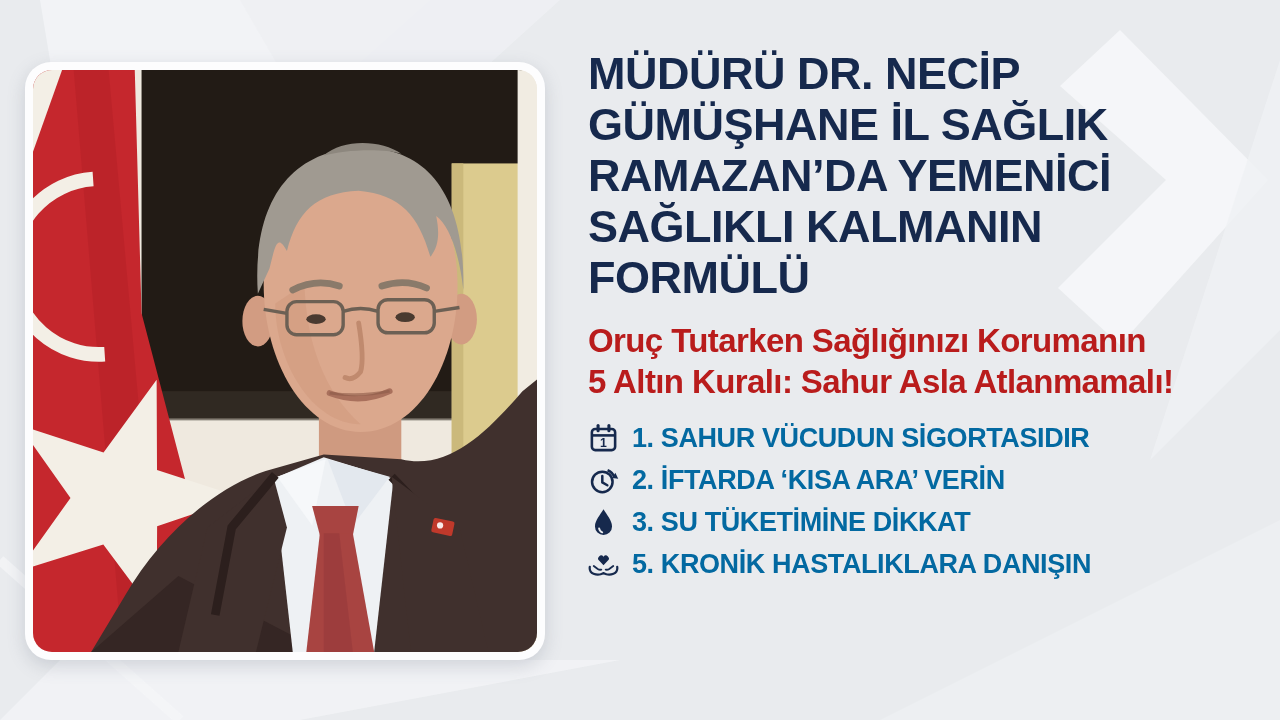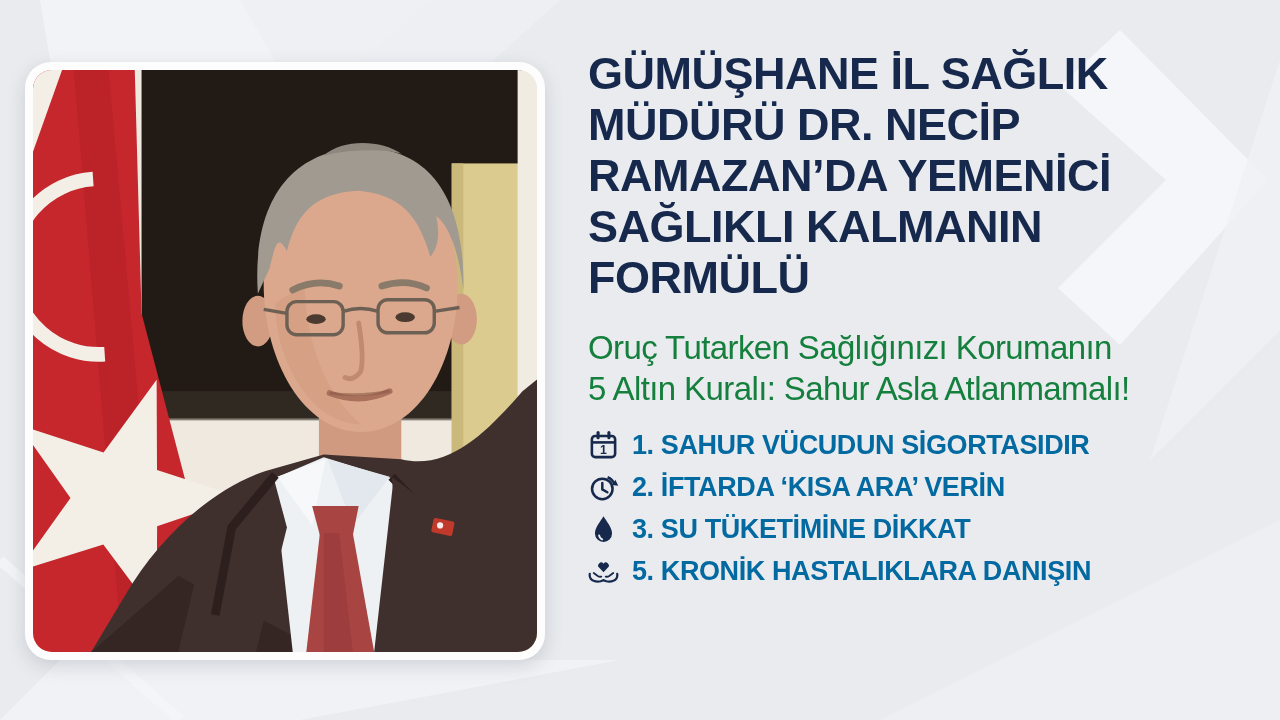--- a/index.html
+++ b/index.html
@@ -19,21 +19,21 @@
   }
   .photo-card .photo{
     width:100%;height:100%;border-radius:19px;overflow:hidden;display:block;
   }
 
   
   .content{position:absolute;left:588px;top:48px;width:676px;}
   .headline{color:#16294d;font-weight:bold;font-size:45px;line-height:51px;
     letter-spacing:-.5px;}
   .headline span{display:block;white-space:nowrap;}
-  .subhead{margin-top:24px;color:#15803d;font-weight:normal;font-size:33px;line-height:41px;}
+  .subhead{margin-top:17px;color:#b91c1c;font-weight:bold;font-size:33px;line-height:41px;}
   .subhead span{display:block;white-space:nowrap;letter-spacing:-.6px;}
   .rules{margin-top:21px;display:flex;flex-direction:column;gap:11px;}
   .rule{display:flex;align-items:center;gap:13px;height:31px;}
   .rule .ricon{width:31px;height:31px;flex:0 0 31px;display:flex;align-items:center;justify-content:center;}
   .rule .rlabel{color:#0369a1;font-weight:bold;font-size:27px;white-space:nowrap;letter-spacing:-.4px;}
 </style>
 </head>
 <body>
 
 <svg class="bg-decor" viewBox="0 0 1280 720" aria-hidden="true">
@@ -122,22 +122,22 @@
 
       <path d="M306,332 q32,12 62,-2" stroke="#a9705c" stroke-width="6" fill="none" stroke-linecap="round"></path>
       <path d="M306,332 q32,4 62,-2" stroke="#8c5a48" stroke-width="3" fill="none" opacity="0.6"></path>
     </g>
   </svg>
 </div>
 
 <div class="content">
 
   <div class="headline">
+    <span>MÜDÜRÜ DR. NECİP</span>
     <span>GÜMÜŞHANE İL SAĞLIK</span>
-    <span>MÜDÜRÜ DR. NECİP</span>
     <span>RAMAZAN’DA YEMENİCİ</span>
     <span>SAĞLIKLI KALMANIN</span>
     <span>FORMÜLÜ</span>
   </div>
 
   <div class="subhead">
     <span>Oruç Tutarken Sağlığınızı Korumanın</span>
     <span>5 Altın Kuralı: Sahur Asla Atlanmamalı!</span>
   </div>
 

